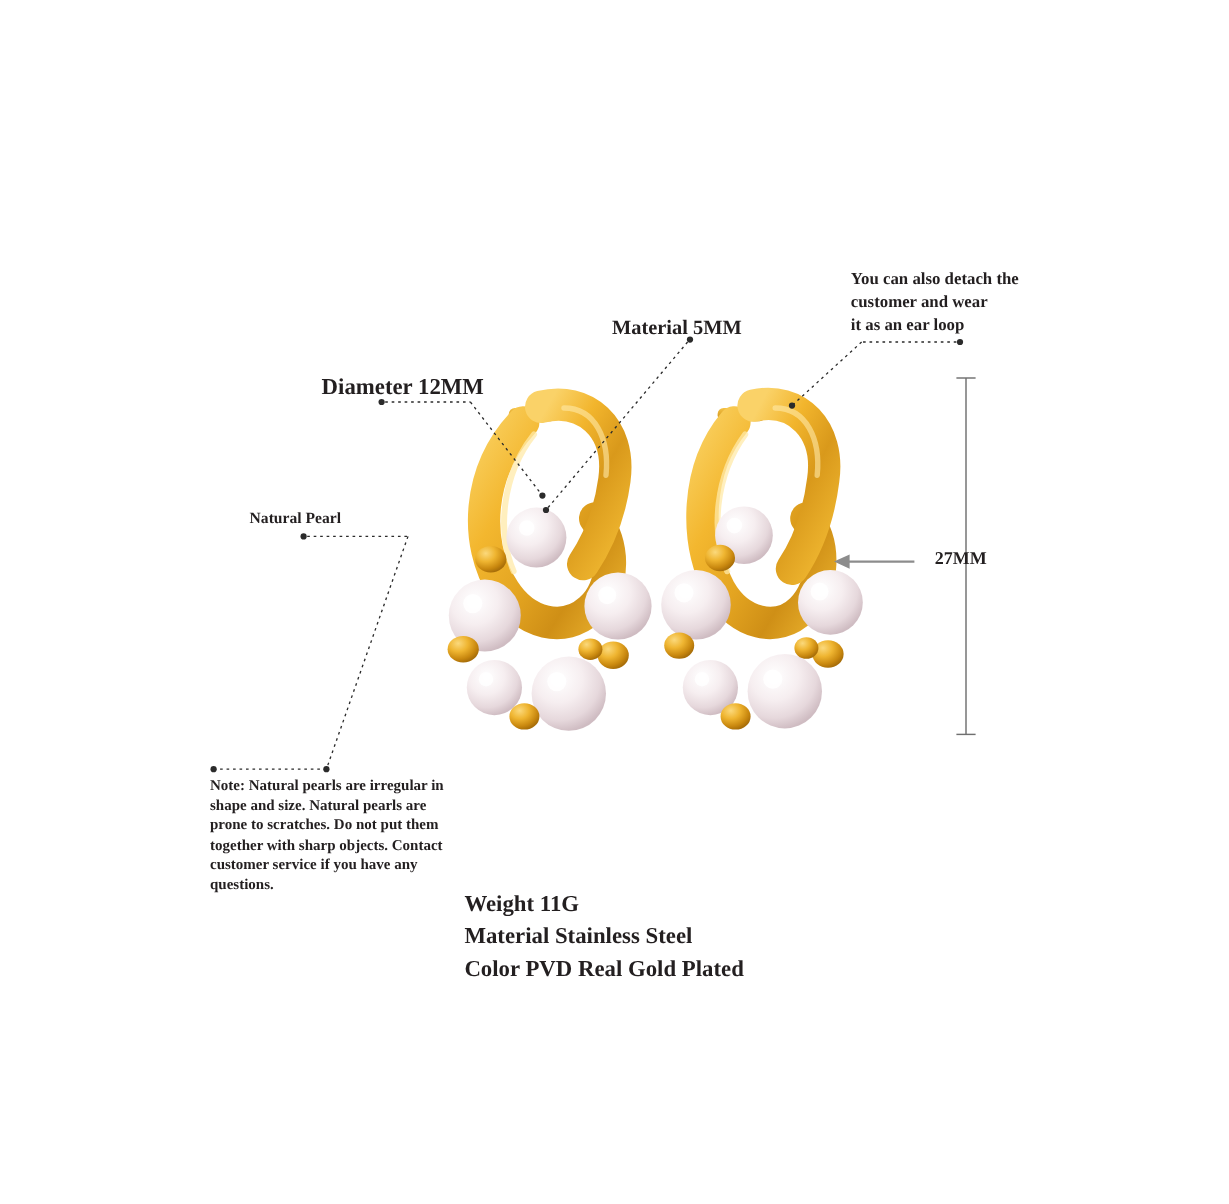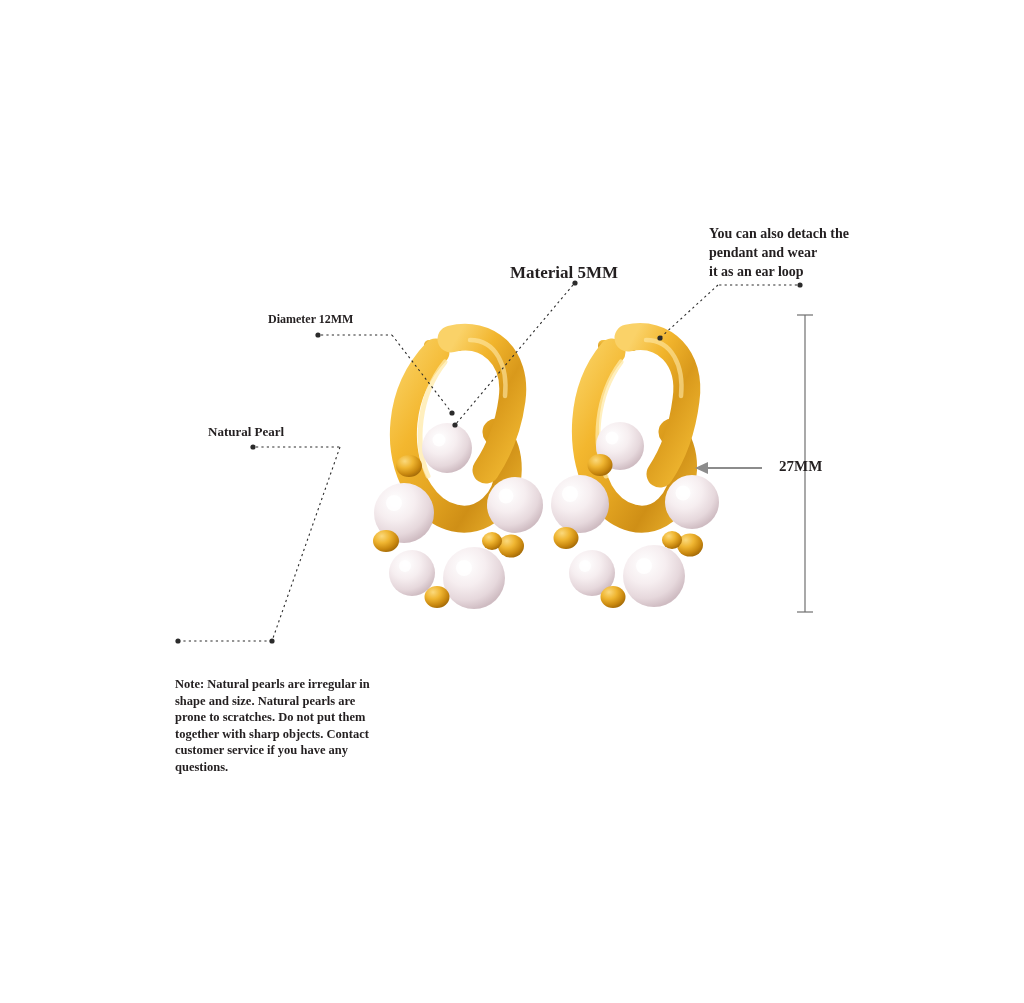--- a/index.html
+++ b/index.html
@@ -17,29 +17,29 @@
     background: #ffffff;
     overflow: hidden;
   }
   .label {
     position: absolute;
     color: #231f20;
     font-family: "Liberation Serif", serif;
     font-weight: bold;
     white-space: pre-line;
   }
-  .lbl-diameter { left: 268px; top: 312px; font-size: 12px; }
+  .lbl-diameter { left: 268px; top: 312px; font-size: 19px; }
   .lbl-thickness { left: 510px; top: 263px; font-size: 17px; }
   .lbl-pearl { left: 208px; top: 424px; font-size: 13px; }
   .lbl-detach { left: 709px; top: 224px; font-size: 14px; line-height: 19px; }
   .lbl-27mm { left: 779px; top: 458px; font-size: 15px; }
   .note {
     position: absolute;
     left: 175px;
-    top: 676px;
+    top: 646px;
     width: 200px;
     font-size: 12.5px;
     line-height: 16.6px;
     color: #231f20;
     font-weight: bold;
     font-family: "Liberation Serif", serif;
   }
   .specs {
     position: absolute;
     left: 387px;
@@ -195,21 +195,26 @@
     </g>
   </svg>
 
   <div class="label lbl-diameter">Diameter 12MM</div>
 
   <div class="label lbl-thickness">Material 5MM</div>
 
   <div class="label lbl-pearl">Natural Pearl</div>
 
   <div class="label lbl-detach">You can also detach the
-pendant and wear
+customer and wear
 it as an ear loop</div>
 
   <div class="label lbl-27mm">27MM</div>
 
   <div class="note">Note: Natural pearls are irregular in shape and size. Natural pearls are prone to scratches. Do not put them together with sharp objects. Contact customer service if you have any questions.</div>
 
+  <div class="specs">
+    <div>Weight 11G</div>
+    <div>Material Stainless Steel</div>
+    <div>Color PVD Real Gold Plated</div>
+  </div>
 
 </div>
 
 </body></html>

